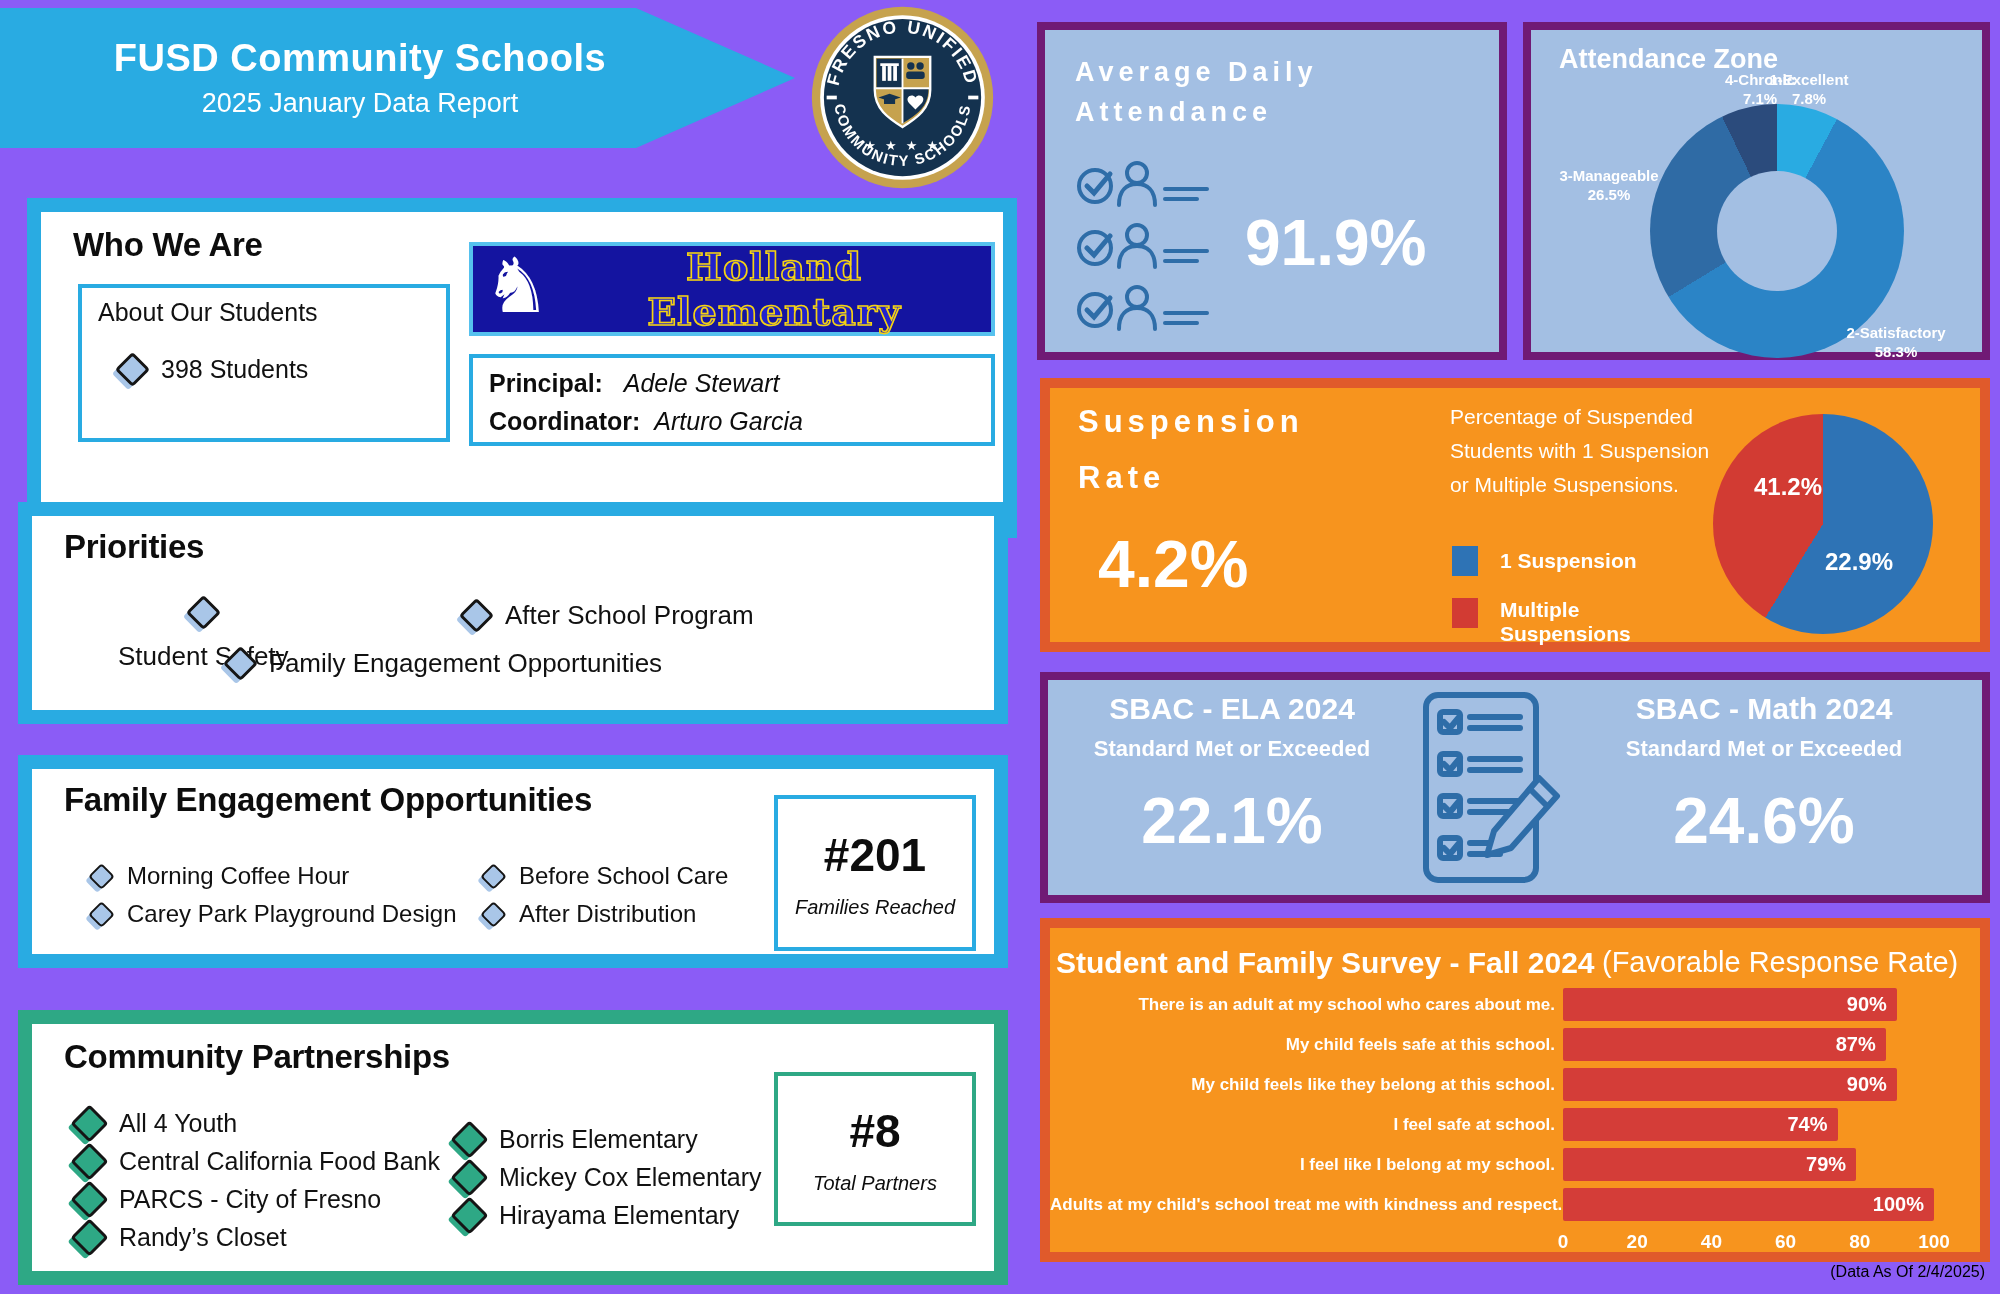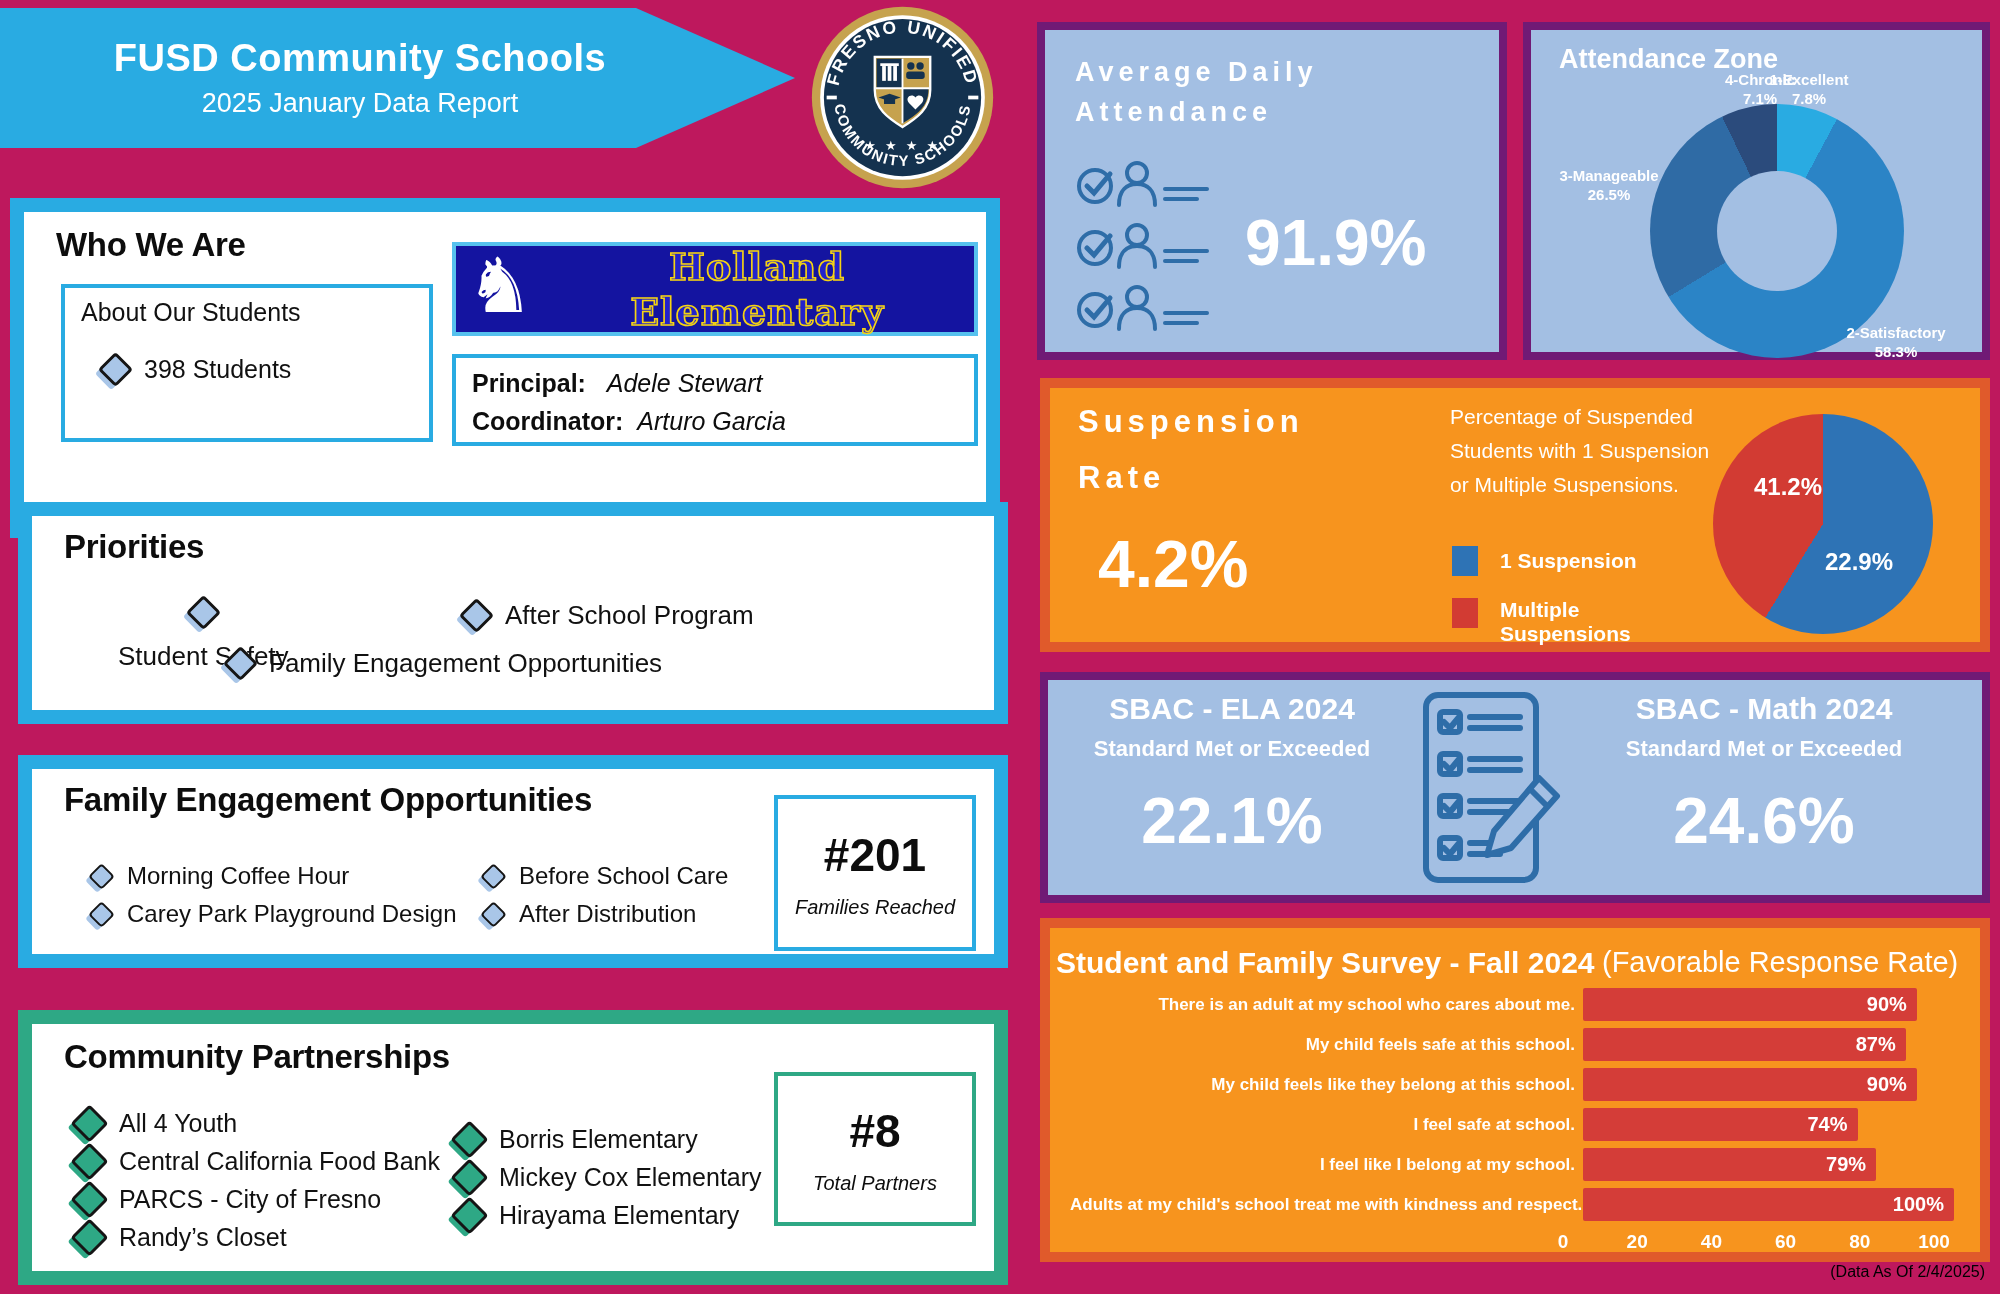--- a/index.html
+++ b/index.html
@@ -1,16 +1,16 @@
 <!DOCTYPE html>
 <html><head>
 <meta charset="utf-8">
 <style>
   html,body{margin:0;padding:0;background:#fff;}
-  .page{position:relative;width:2000px;height:1294px;background:#be185d;overflow:hidden;
+  .page{position:relative;width:2000px;height:1294px;background:#8b5cf6;overflow:hidden;
         font-family:"Liberation Sans",sans-serif;color:#111;}
   .abs{position:absolute;box-sizing:border-box;}
 
   
   .header-arrow{left:0;top:8px;width:795px;height:140px;background:#29ABE2;
     clip-path:polygon(0 0,80% 0,100% 50%,80% 100%,0 100%);}
   .header-text{left:30px;top:8px;width:660px;height:140px;display:flex;flex-direction:column;
     justify-content:center;align-items:center;color:#fff;}
   .header-title{font-size:38px;font-weight:800;letter-spacing:.5px;}
   .header-sub{font-size:27px;margin-top:8px;}
@@ -138,21 +138,21 @@
         </g>
       <g fill="#14324F">
           <polygon points="-26,8 -14,4 -2,8 -14,12"></polygon>
           <rect x="-20" y="9" width="12" height="6"></rect>
         </g>
       <path d="M14,8 c-4,-5 -12,0 -7,6 l7,7 l7,-7 c5,-6 -3,-11 -7,-6 z" fill="#fff"></path>
     </g>
     <text x="100" y="157" text-anchor="middle" font-size="14" fill="#fff" letter-spacing="3">★ ★ ★ ★</text>
   </svg>
 
-  <div class="abs panel cyan" style="left:10px;top:198px;width:990px;height:340px;">
+  <div class="abs panel cyan" style="left:27px;top:198px;width:990px;height:340px;">
     <div class="abs sec-title" style="left:32px;top:14px;">Who We Are</div>
 
     <div class="abs inner-cyan" style="left:37px;top:72px;width:372px;height:158px;">
       <div class="abs" style="left:16px;top:10px;font-size:25px;">About Our Students</div>
       <div class="abs bullet-row" style="left:38px;top:66px;">
         <span class="diamond diamond-blue"></span>
         <span class="bullet-label">398 Students</span>
       </div>
     </div>
 
@@ -382,21 +382,21 @@
     <div class="abs sbac-block" style="left:536px;top:12px;width:360px;">
       <div class="sbac-title">SBAC - Math 2024</div>
       <div class="sbac-sub">Standard Met or Exceeded</div>
       <div class="sbac-val">24.6%</div>
     </div>
   </div>
 
   <div class="abs panel orangefill" style="left:1040px;top:918px;width:950px;height:344px;">
     <div class="abs survey-title" style="left:6px;top:18px;">Student and Family Survey - Fall 2024</div>
     <div class="abs survey-sub" style="left:552px;top:18px;">(Favorable Response Rate)</div>
-    <div id="survey-rows" class="abs" style="left:0px;top:60px;width:930px;padding-left:20px;">
+    <div id="survey-rows" class="abs" style="left:0px;top:60px;width:930px;">
         <div class="survey-row">
           <div class="survey-label">There is an adult at my school who cares about me.</div>
           <div class="survey-bar" style="width: 333.9px; background: rgb(212, 61, 56);">
             <span class="survey-val">90%</span>
           </div>
         </div>
         <div class="survey-row">
           <div class="survey-label">My child feels safe at this school.</div>
           <div class="survey-bar" style="width: 322.77px; background: rgb(212, 61, 56);">
             <span class="survey-val">87%</span>

